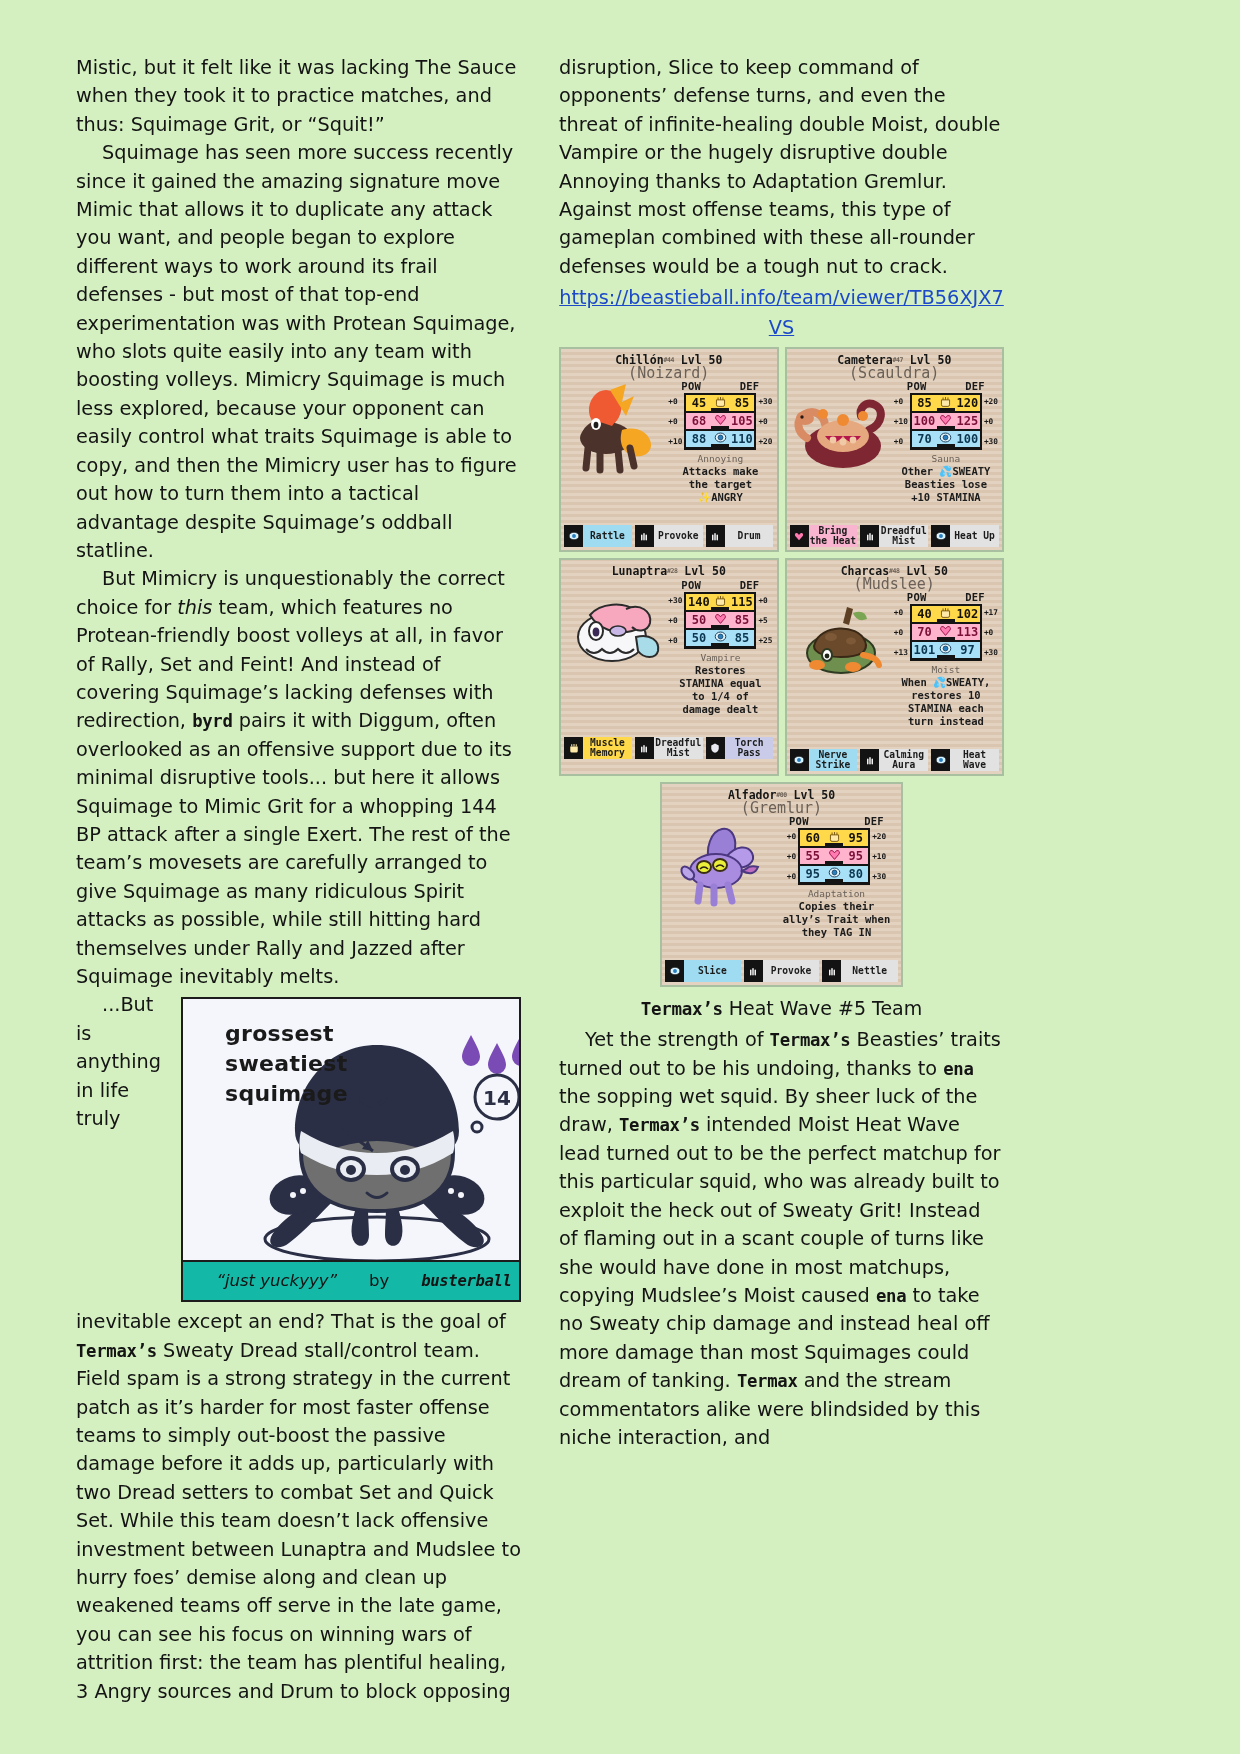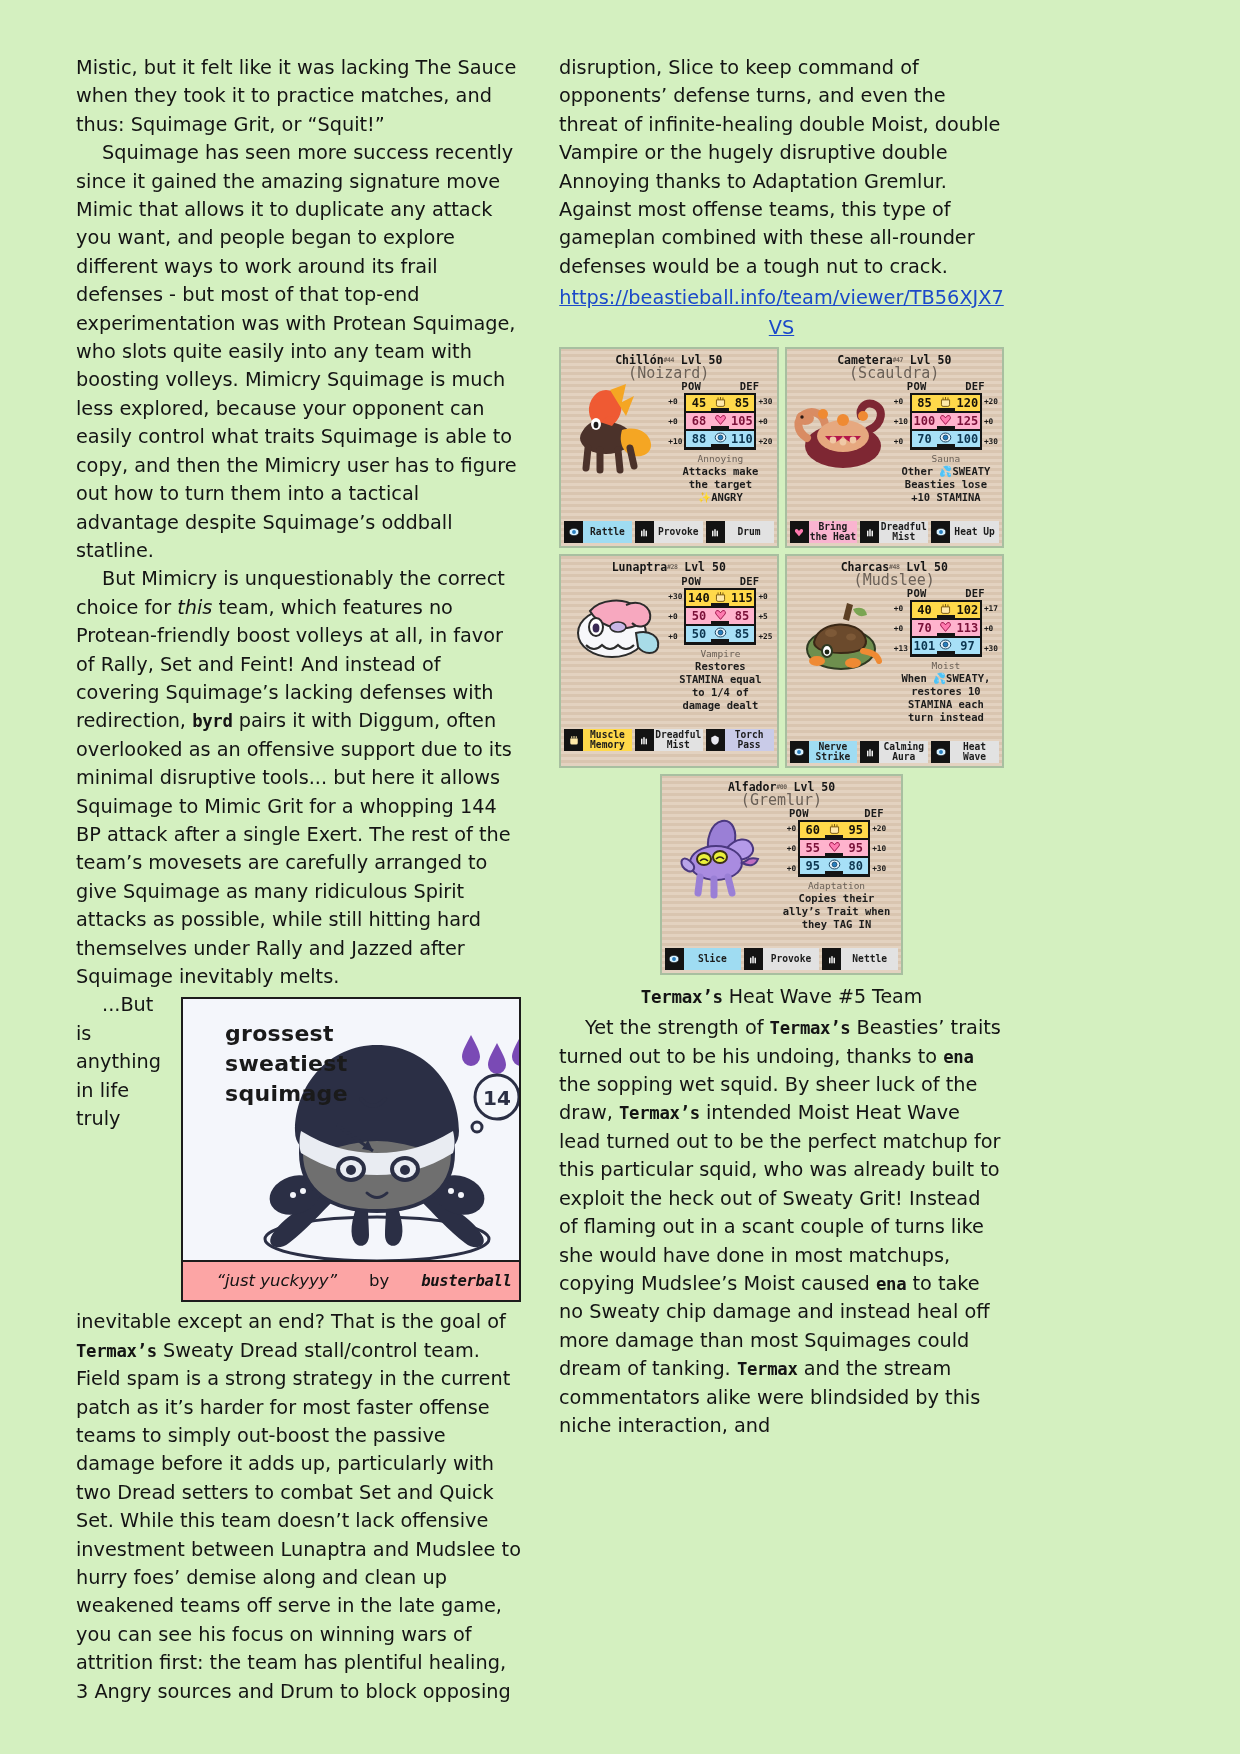--- a/index.html
+++ b/index.html
@@ -37,21 +37,21 @@
   
   .cardgrid{width:445px;margin:2px 0 0 0;}
   .cardrow{display:flex;gap:6px;margin-bottom:6px;}
   .cardrow.center{justify-content:center;}
   .bcard{
     width:243px;background:#e0cdb9;border:2px solid #a8bfa0;box-sizing:border-box;
     position:relative;overflow:hidden;
     background-image:repeating-linear-gradient(0deg,#e3d2c0 0px,#e3d2c0 3px,#d9c5b0 3px,#d9c5b0 6px);
     font-family:"DejaVu Sans Mono", monospace;
   }
-  .bcard .inner{position:relative;padding:5px 4px 0 4px;}
+  .bcard .inner{position:relative;padding:5px 4px 16px 4px;}
   .bname{font-size:11.5px;font-weight:bold;color:#161616;text-align:center;line-height:13px;}
   .bname .dex{font-size:6.5px;color:#6b6056;vertical-align:2px;letter-spacing:-.5px;}
   .bspecies{font-size:15px;color:#6a6057;text-align:center;line-height:12px;}
   .bbody{display:flex;gap:2px;margin-top:1px;}
   .sprite{width:108px;height:96px;display:flex;align-items:center;justify-content:center;}
   .sprite svg{display:block;}
   .statcol{flex:1;display:flex;flex-direction:column;align-items:center;}
   .pdhdr{display:flex;width:100%;justify-content:space-between;padding:0 13px;box-sizing:border-box;
     font-size:10.5px;font-weight:bold;color:#1a1a1a;letter-spacing:.3px;gap:20px;}
   .statwrap{display:flex;align-items:center;gap:2px;margin-top:1px;}
@@ -65,21 +65,21 @@
   .sicon svg{display:block;}
   .r-pow .sv{background:#ffd94a;color:#16120a;}
   .r-pow .sicon{background:#ffd94a;}
   .r-hp  .sv{background:#ffb3cd;color:#7a1038;}
   .r-hp  .sicon{background:#ffb3cd;}
   .r-spd .sv{background:#a7e0f7;color:#0d3650;}
   .r-spd .sicon{background:#a7e0f7;}
   .trait{margin-top:3px;text-align:center;}
   .trait-name{font-size:9.5px;color:#6a6057;line-height:12px;}
   .trait-desc{font-size:10.5px;font-weight:bold;color:#1c1c1c;line-height:13px;padding:0 4px;}
-  .moves{display:flex;gap:3px;padding:3px;margin-top:14px;justify-content:flex-end;}
+  .moves{display:flex;gap:3px;padding:3px;margin-top:2px;}
   .move{flex:1;display:flex;align-items:center;height:22px;}
   .mico{width:19px;height:22px;background:#131313;display:flex;align-items:center;justify-content:center;flex:0 0 19px;}
   .mlbl{flex:1;height:22px;display:flex;align-items:center;justify-content:center;
     font-size:9.6px;font-weight:bold;color:#1b1b1b;line-height:10.5px;text-align:center;padding:0 1px;}
   .mv-blue .mlbl{background:#9fdcf2;}
   .mv-grey .mlbl{background:#e2e2e2;}
   .mv-pink .mlbl{background:#f9b4d0;}
   .mv-lav  .mlbl{background:#c9cbe8;}
   .mv-yel  .mlbl{background:#ffd94a;}
 
@@ -89,21 +89,21 @@
   
   .illo{
     width:340px;height:305px;background:#f4f6fb;border:2px solid #1c1c1c;
     box-sizing:border-box;float:right;margin:6px 0 6px 14px;
     position:relative;overflow:hidden;
   }
   .illo .art{position:absolute;inset:0;}
   .illo .illotxt{position:absolute;left:16px;top:20px;font-family:"DejaVu Sans", sans-serif;
     font-weight:bold;font-size:22px;line-height:30px;color:#1a1a1a;letter-spacing:.3px;}
   .illocap{position:absolute;left:0;right:0;bottom:0;height:38px;border-top:2px solid #1c1c1c;
-    display:flex;align-items:center;justify-content:center;gap:6px;background:#fca5a5;
+    display:flex;align-items:center;justify-content:center;gap:6px;background:#14b8a6;
     font-size:16.5px;color:#141414;}
   .illocap .q{font-style:italic;}
   .illocap .nm{font-size:15.5px;font-style:italic;}
 </style>
 </head>
 <body>
 
 <div class="page">
 
 

